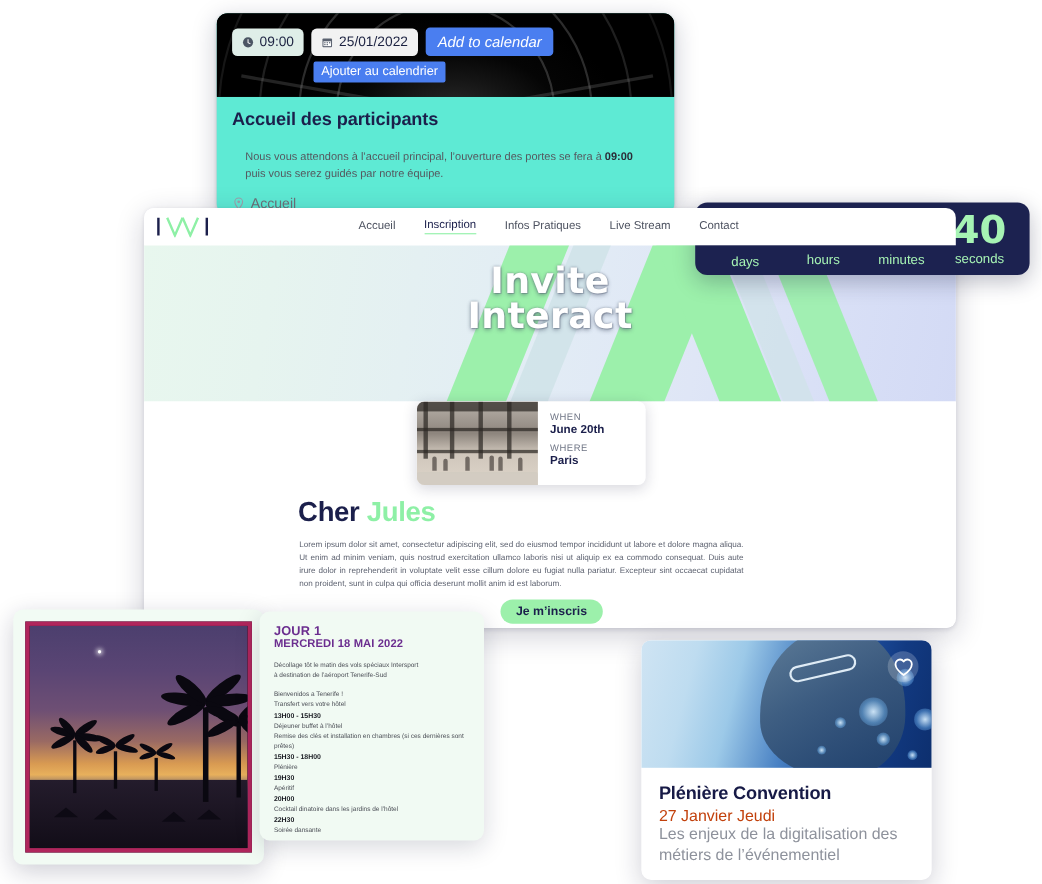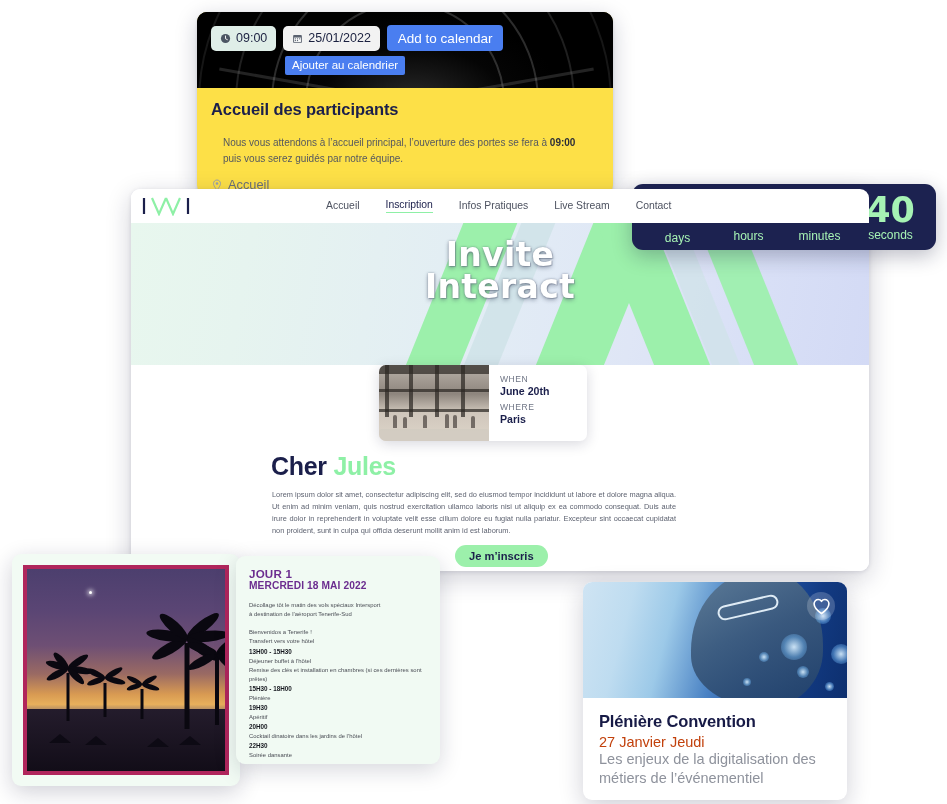--- a/index.html
+++ b/index.html
@@ -17,21 +17,21 @@
     width: 947px;
     height: 804px;
     background: #ffffff;
   }
 
   
   #session-card {
     position: absolute;
     left: 197px; top: 12px;
     width: 416px; height: 183px;
-    background: #fde047;
+    background: #5eead4;
     border-radius: 10px;
     box-shadow: 0 6px 22px rgba(20,25,60,0.22), 0 1px 3px rgba(20,25,60,0.14);
     overflow: hidden;
   }
   #session-banner {
     position: relative;
     width: 100%; height: 76px;
     background:
       radial-gradient(ellipse 150px 90px at 52% 120%, #2c2c2c 0%, #151515 35%, #050505 62%, #000 100%),
       #000000;
@@ -75,20 +75,21 @@
   #btn-add-cal {
     height: 26px; padding: 0 11px;
     border: 0; border-radius: 4px;
     background: #4a7ef0;
     color: #ffffff;
     font-family: inherit;
     font-size: 13.5px;
     font-weight: 400;
     white-space: nowrap;
     cursor: pointer;
+    font-style: italic;
   }
   #cal-tooltip {
     position: absolute;
     left: 88px; top: 44px;
     z-index: 5;
     background: #4a7ef0;
     color: #ffffff;
     font-size: 11.5px;
     padding: 3px 7px 4px;
     border-radius: 2px;

